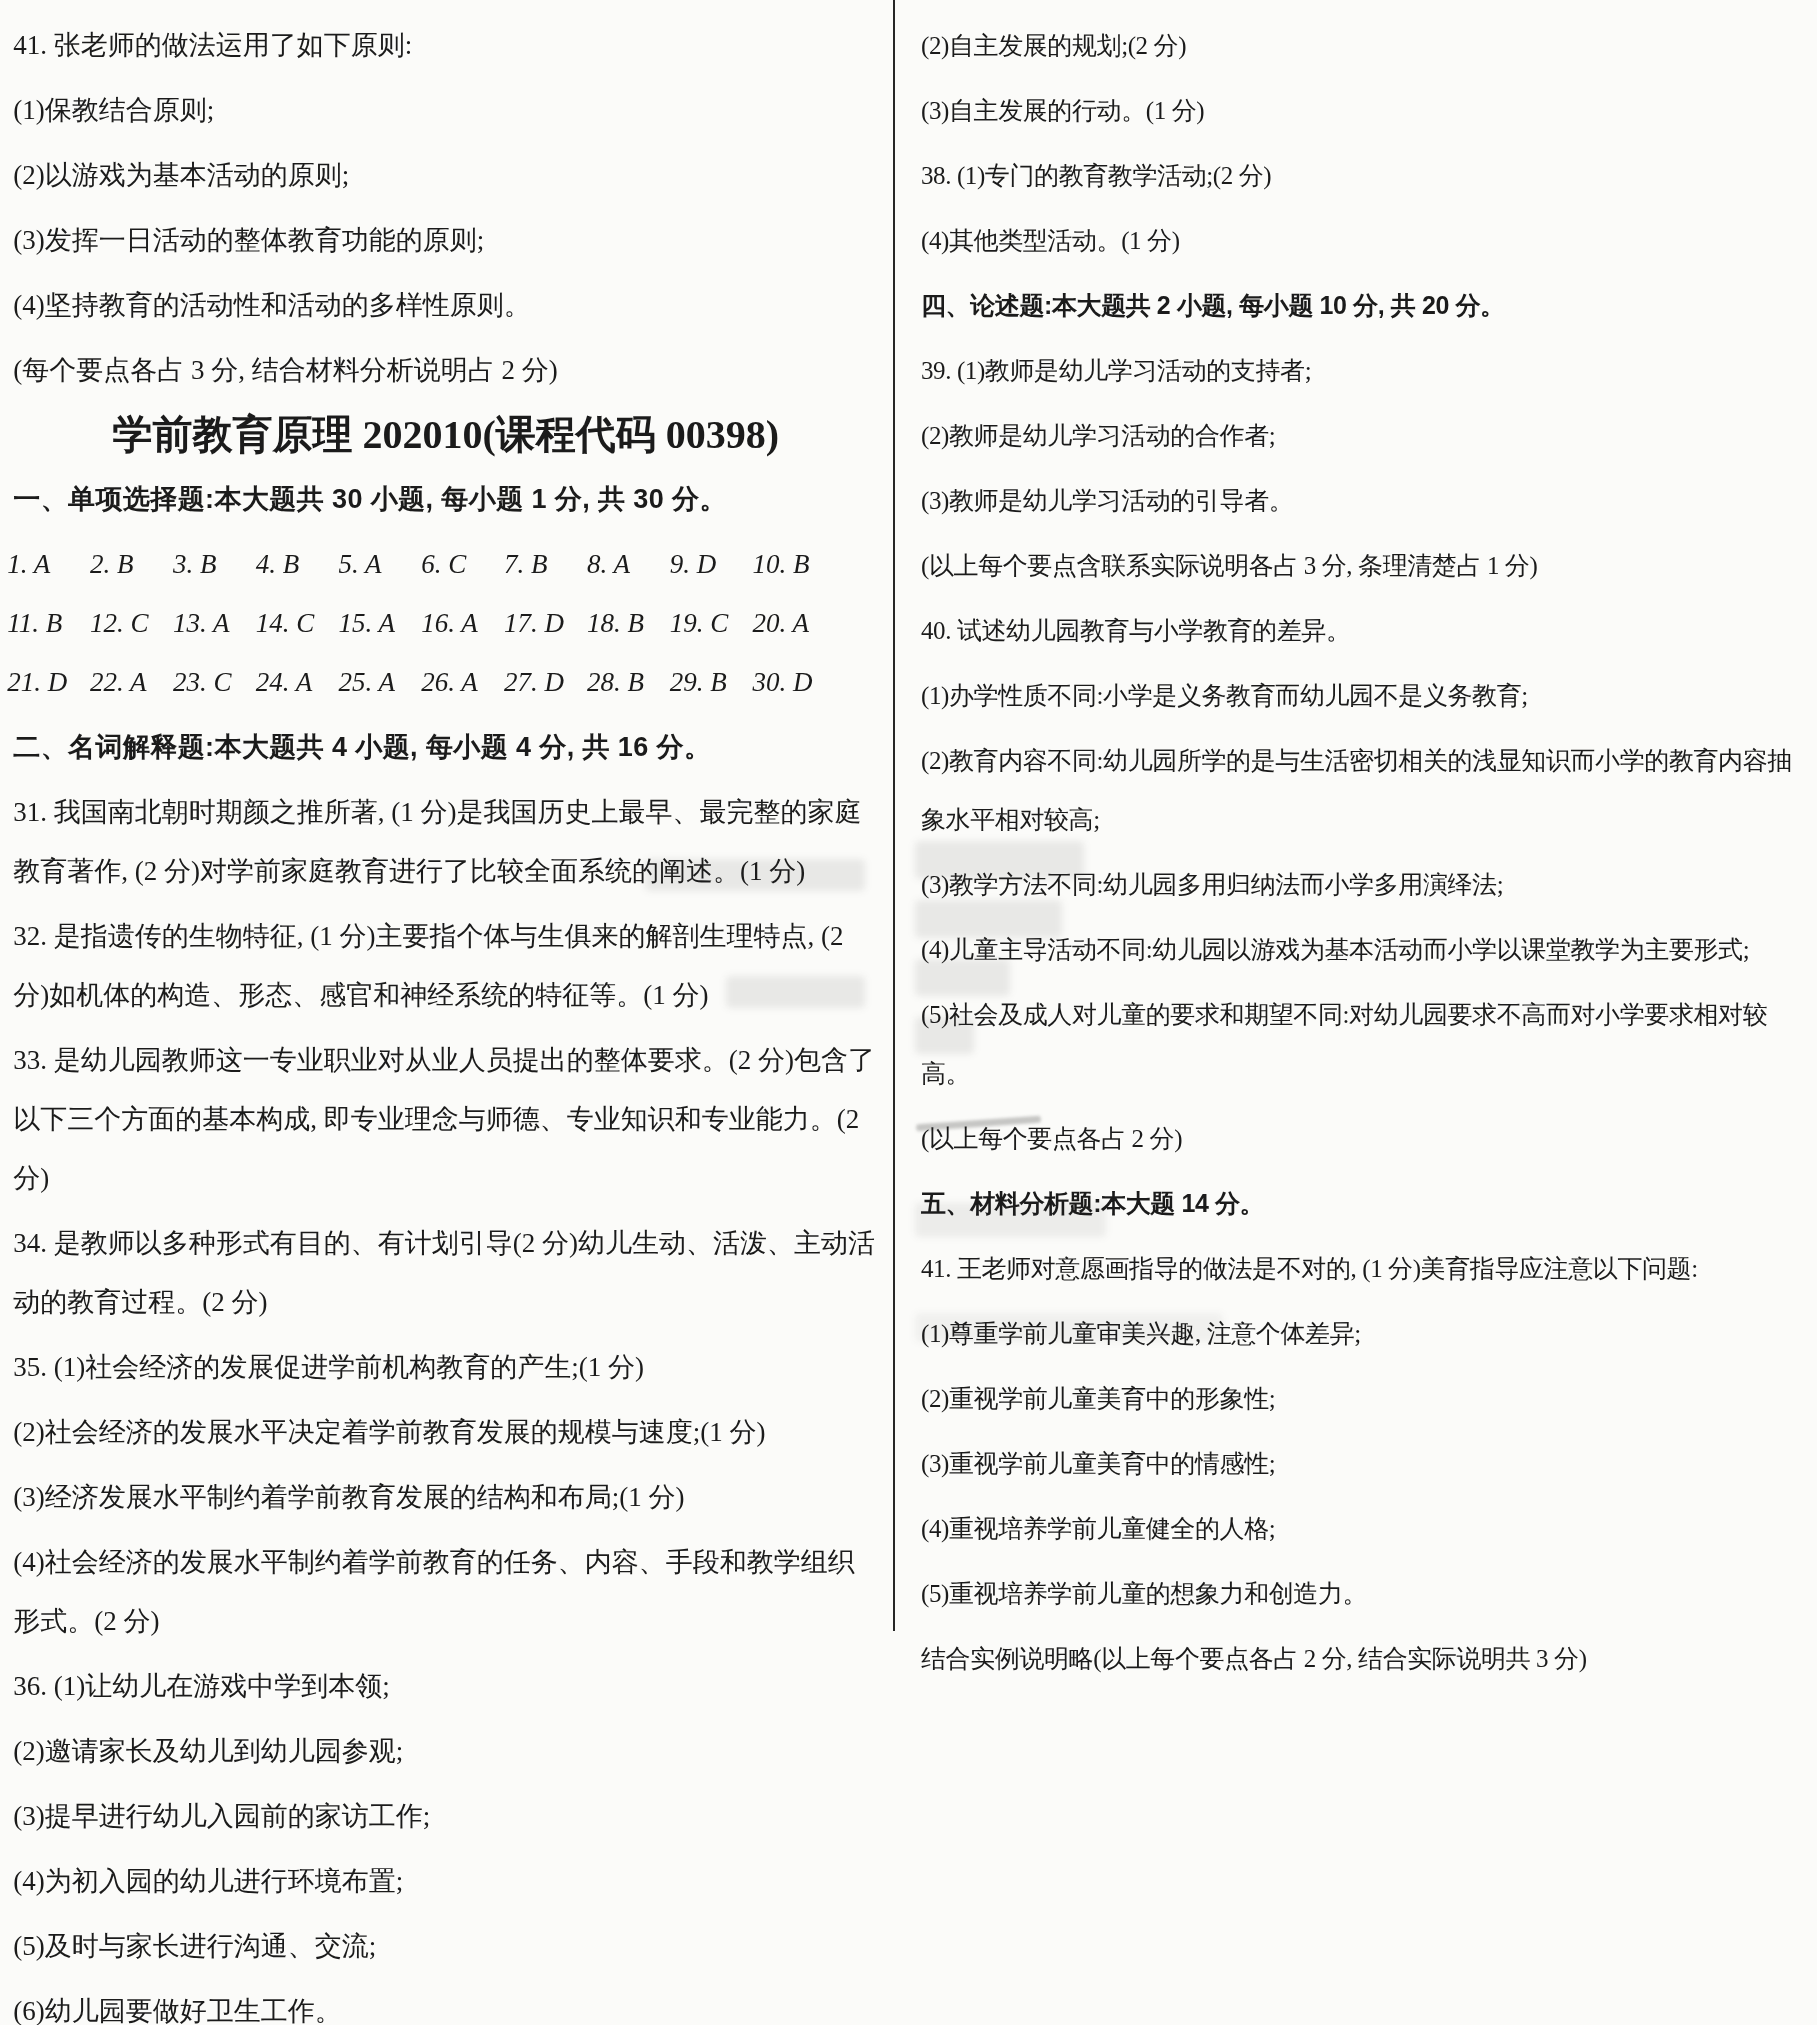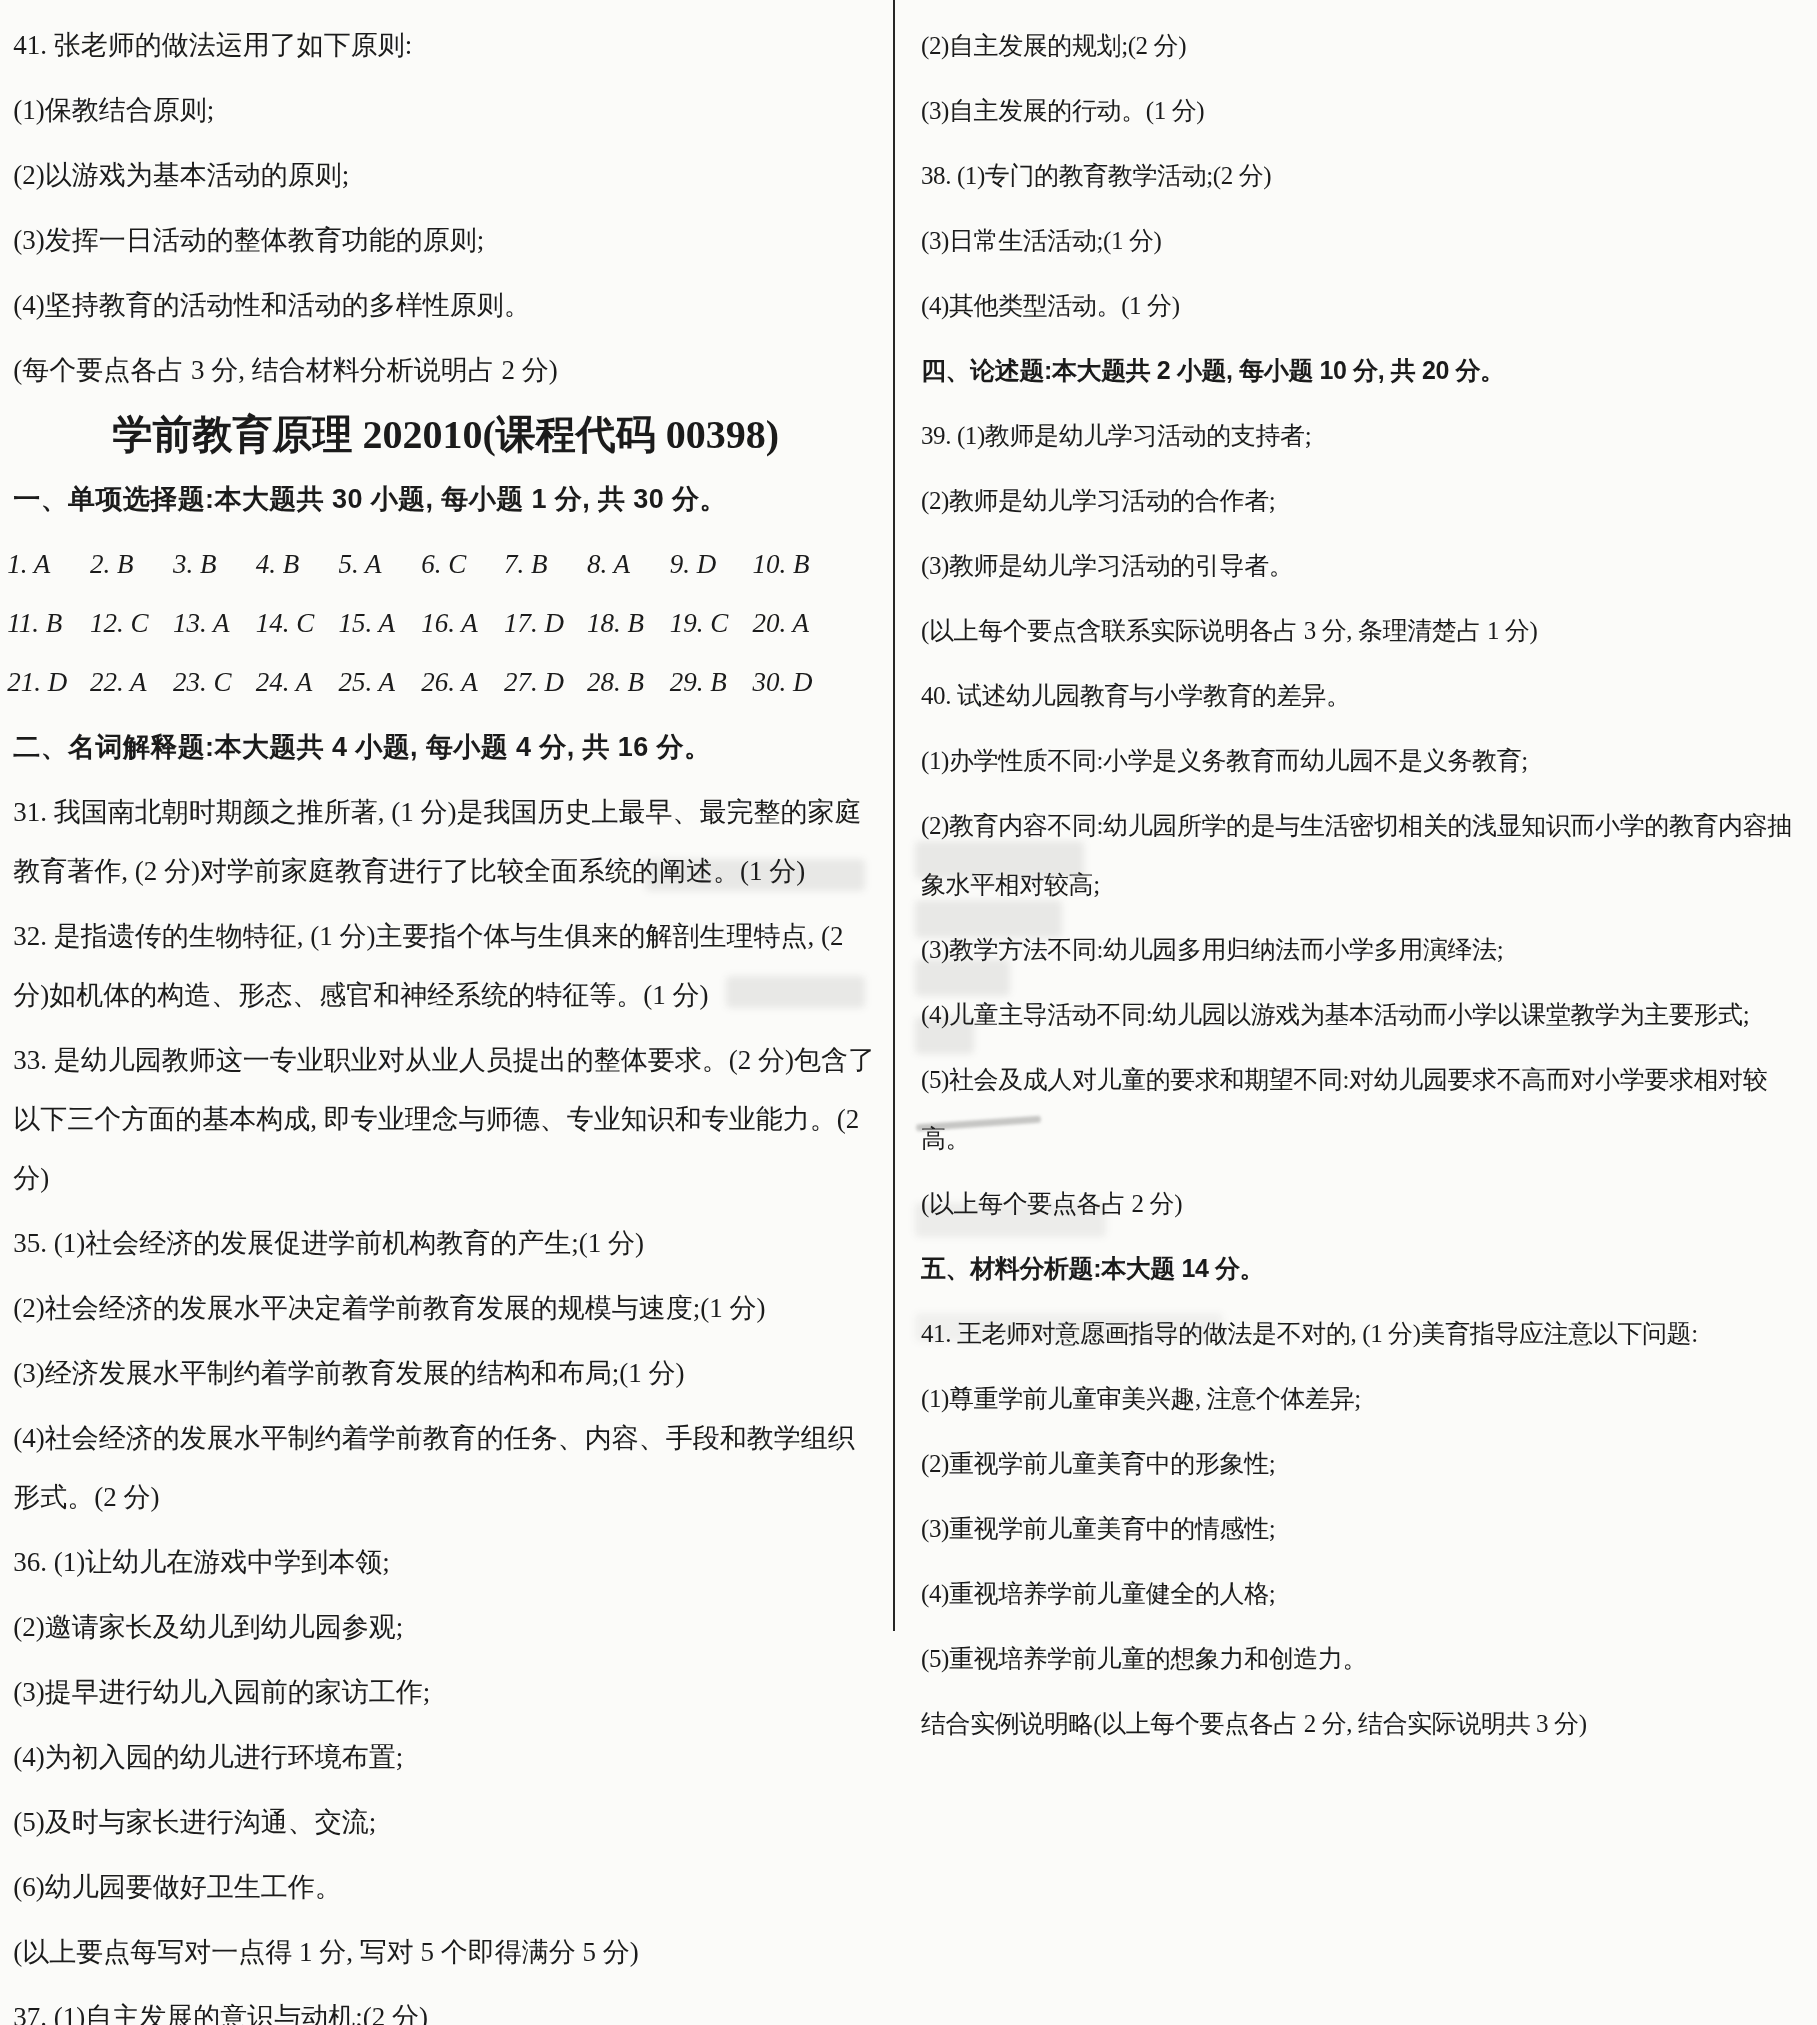--- a/index.html
+++ b/index.html
@@ -120,20 +120,21 @@
         <span class="answer-cell">29. B</span>
         <span class="answer-cell">30. D</span>
       </div>
 
     <div>
 
     <p class="line heading">二、名词解释题:本大题共 4 小题, 每小题 4 分, 共 16 分。</p>
         <p class="line">31. 我国南北朝时期颜之推所著, (1 分)是我国历史上最早、最完整的家庭教育著作, (2 分)对学前家庭教育进行了比较全面系统的阐述。(1 分)</p>
         <p class="line">32. 是指遗传的生物特征, (1 分)主要指个体与生俱来的解剖生理特点, (2 分)如机体的构造、形态、感官和神经系统的特征等。(1 分)</p>
         <p class="line">33. 是幼儿园教师这一专业职业对从业人员提出的整体要求。(2 分)包含了以下三个方面的基本构成, 即专业理念与师德、专业知识和专业能力。(2 分)</p>
+        <p class="line">34. 是教师以多种形式有目的、有计划引导(2 分)幼儿生动、活泼、主动活动的教育过程。(2 分)</p>
         <p class="line">35. (1)社会经济的发展促进学前机构教育的产生;(1 分)</p>
         <p class="line">(2)社会经济的发展水平决定着学前教育发展的规模与速度;(1 分)</p>
         <p class="line">(3)经济发展水平制约着学前教育发展的结构和布局;(1 分)</p>
         <p class="line">(4)社会经济的发展水平制约着学前教育的任务、内容、手段和教学组织形式。(2 分)</p>
         <p class="line">36. (1)让幼儿在游戏中学到本领;</p>
         <p class="line">(2)邀请家长及幼儿到幼儿园参观;</p>
         <p class="line">(3)提早进行幼儿入园前的家访工作;</p>
         <p class="line">(4)为初入园的幼儿进行环境布置;</p>
         <p class="line">(5)及时与家长进行沟通、交流;</p>
         <p class="line">(6)幼儿园要做好卫生工作。</p>
@@ -142,21 +143,20 @@
       </div>
 
   </div>
 
   <div class="col col-right">
     <div>
 
     <p class="line">(2)自主发展的规划;(2 分)</p>
         <p class="line">(3)自主发展的行动。(1 分)</p>
         <p class="line">38. (1)专门的教育教学活动;(2 分)</p>
-        <p class="line">(3)日常生活活动;(1 分)</p>
         <p class="line">(4)其他类型活动。(1 分)</p>
         <p class="line heading">四、论述题:本大题共 2 小题, 每小题 10 分, 共 20 分。</p>
         <p class="line">39. (1)教师是幼儿学习活动的支持者;</p>
         <p class="line">(2)教师是幼儿学习活动的合作者;</p>
         <p class="line">(3)教师是幼儿学习活动的引导者。</p>
         <p class="line">(以上每个要点含联系实际说明各占 3 分, 条理清楚占 1 分)</p>
         <p class="line">40. 试述幼儿园教育与小学教育的差异。</p>
         <p class="line">(1)办学性质不同:小学是义务教育而幼儿园不是义务教育;</p>
         <p class="line">(2)教育内容不同:幼儿园所学的是与生活密切相关的浅显知识而小学的教育内容抽象水平相对较高;</p>
         <p class="line">(3)教学方法不同:幼儿园多用归纳法而小学多用演绎法;</p>

